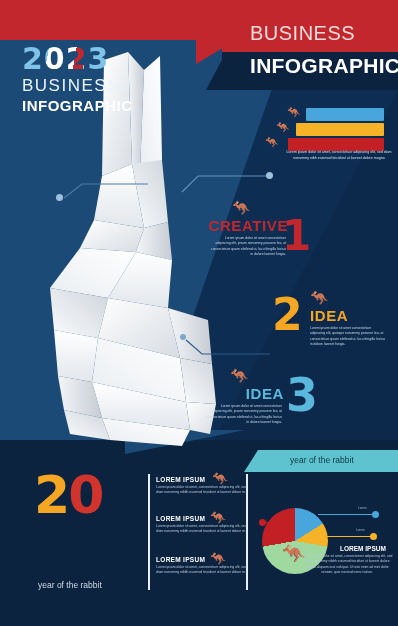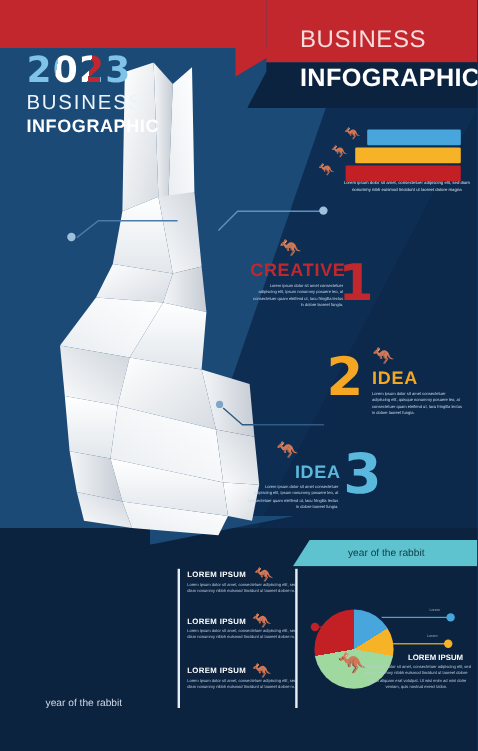--- a/index.html
+++ b/index.html
@@ -212,20 +212,23 @@
     <div style="text-align:center;font-size:15px;line-height:1;color:#5bb8dd;">🦘</div>
     <div class="step-title" style="color:#5bb8dd;text-align:right;margin-top:2px;">IDEA</div>
     <div class="step-body" style="margin-left:10px;">Lorem ipsum dolor sit amet consectetuer adipiscing elit, ipsum nonummy posuere leo, at consectetuer quam eleifend ut, lacu fringilla lectus in dolore laoreet fungia.</div>
   </div>
   <div class="bignum" style="position:absolute;left:286px;top:376px;font-size:46px;color:#5bb8dd;z-index:9;">3</div>
 
   <div class="bottom-panel"></div>
   <div class="bottom-diag"></div>
 
   <div class="big2023">
+    <div>
+      <span class="d-or">2</span><span class="d-rd">0</span>
+    </div>
   </div>
   <div class="yotr-bottom">year of the rabbit</div>
   <div class="white-rule" style="left:148px;top:474px;height:116px;"></div>
   <div class="white-rule" style="left:246px;top:474px;height:116px;"></div>
 
   <div class="lorem-item" style="left:156px;top:476px;">
     <div class="lorem-title">LOREM IPSUM</div>
     <div class="lorem-body">Lorem ipsum dolor sit amet, consectetuer adipiscing elit, sed diam nonummy nibbh euismod tincidunt ut laoreet dolore m.</div>
   </div>
   <div class="lorem-rabbit" style="left:212px;top:472px;color:#49a6dd;">🦘</div>

